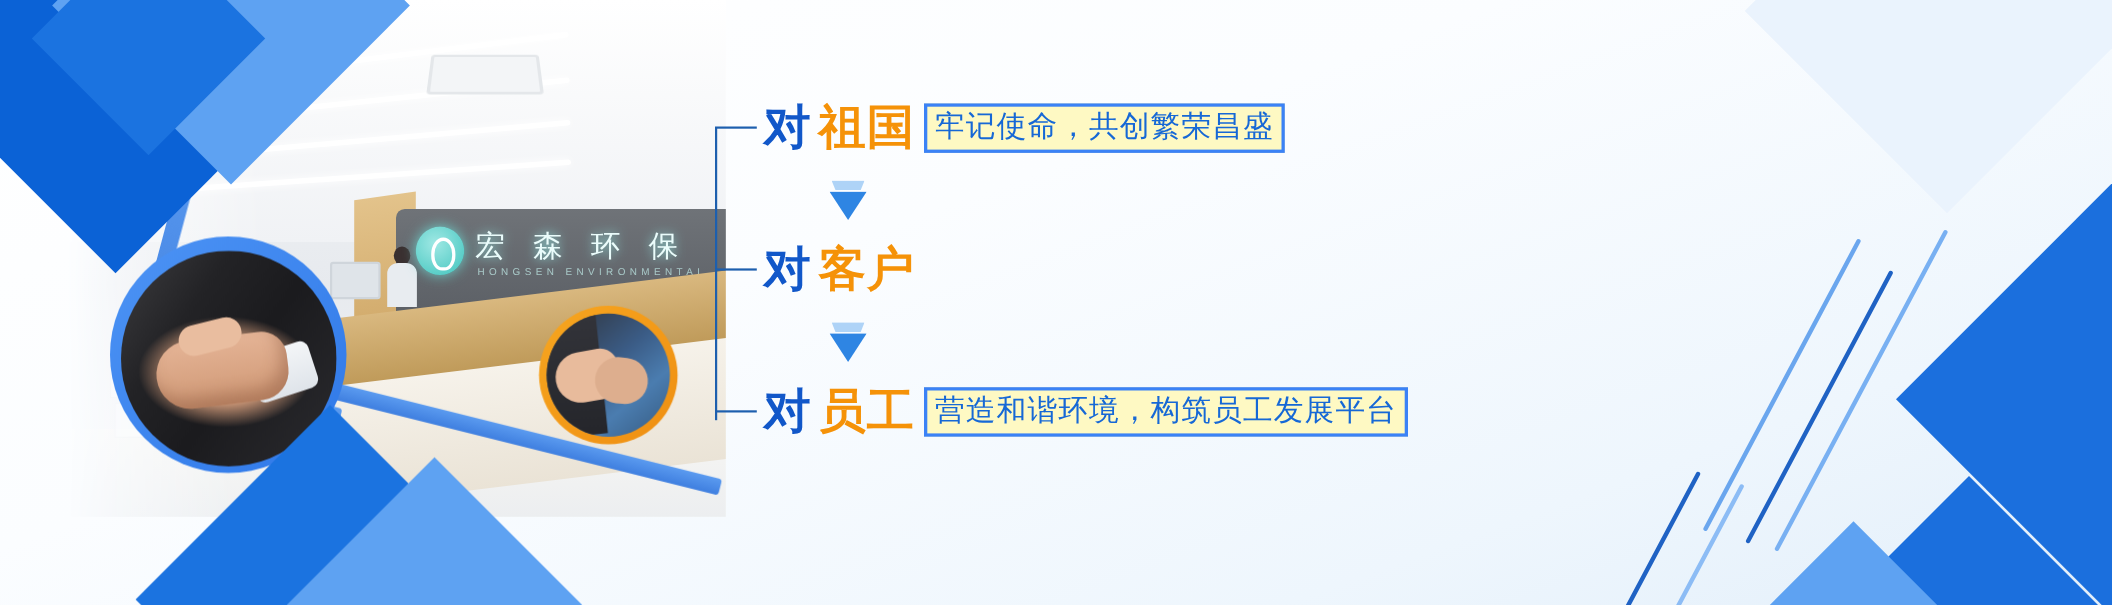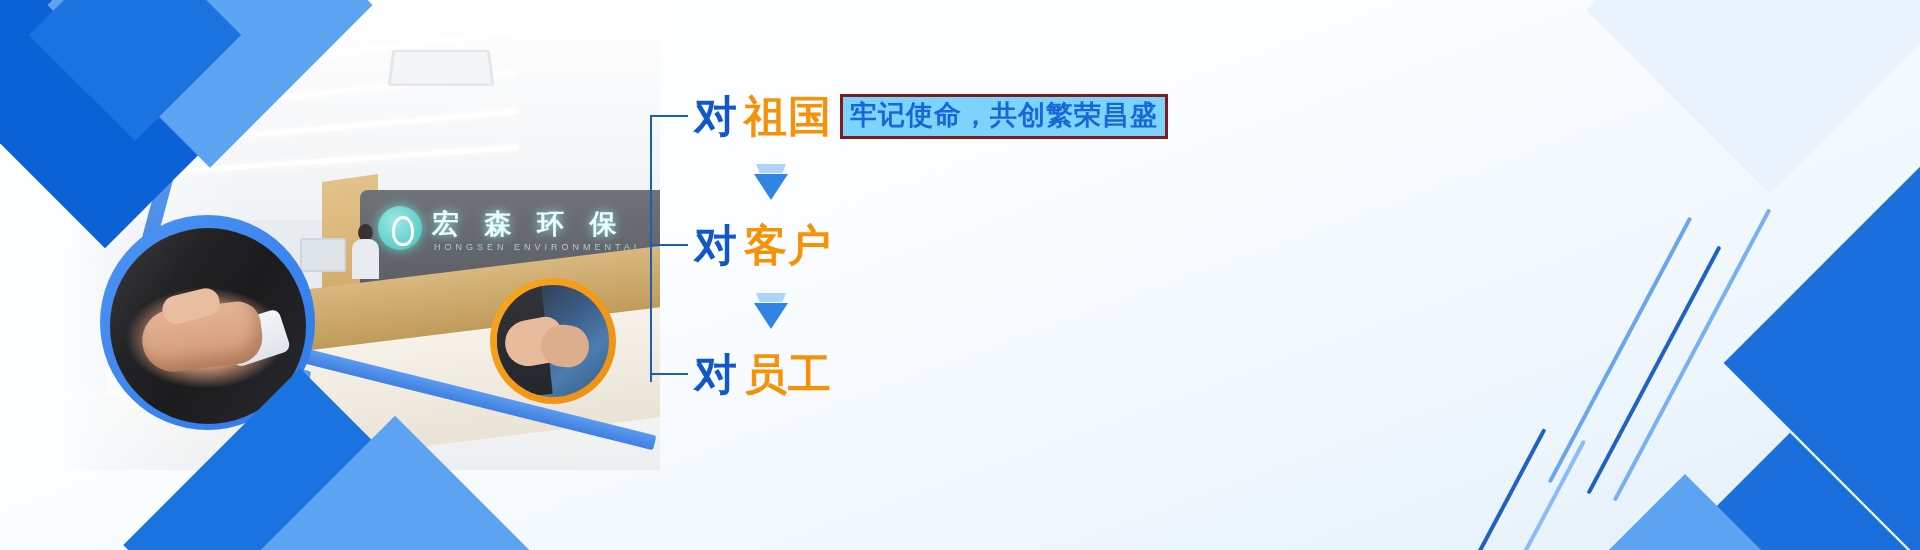--- a/index.html
+++ b/index.html
@@ -75,21 +75,21 @@
     border-radius:50%;
     background:radial-gradient(circle at 40% 35%,#9fe8e4,#3fc4bd);
     box-shadow:0 0 12px rgba(110,230,222,.8);
   }
   .sign-logo:after{
     content:"";position:absolute;left:14px;top:10px;width:16px;height:24px;
     border:3px solid #fff;border-radius:50% 50% 45% 45%;
   }
   .sign-text{
     position:absolute;left:372px;top:206px;
-    color:#eafcfb;font-size:27px;letter-spacing:9px;font-weight:700;
+    color:#eafcfb;font-size:27px;letter-spacing:9px;font-weight:400;
     text-shadow:0 0 10px rgba(150,240,235,.9);
     font-family:"Liberation Sans","DejaVu Sans",sans-serif;
   }
   .sign-sub{
     position:absolute;left:374px;top:242px;
     color:#bfe9e6;font-size:9px;letter-spacing:4px;opacity:.75;
   }
   .staff{
     position:absolute;left:292px;top:224px;width:26px;height:52px;
   }
@@ -239,24 +239,24 @@
   }
   .heading{
     font-size:43px;font-weight:700;line-height:1;
     white-space:nowrap;margin-left:6px;letter-spacing:1px;
     font-family:"Liberation Sans","DejaVu Sans",sans-serif;
   }
   .h-blue{color:#1157c9;}
   .h-orange{color:#f59208;}
   .pill{
     margin-left:8px;
-    border:3px solid #7f1d1d;
-    background:#7dd3fc;
+    border:3px solid #3b82f6;
+    background:#fef9c3;
     color:#1668d6;
-    font-size:27px;font-weight:700;
+    font-size:27px;font-weight:400;
     padding:5px 7px 7px 7px;
     line-height:1;
     white-space:nowrap;
     letter-spacing:1px;
     font-family:"Liberation Sans","DejaVu Sans",sans-serif;
   }
   .arrow{
     position:absolute;left:104px;width:34px;height:34px;
   }
   .arrow.a1{top:92px;}
@@ -368,16 +368,17 @@
 
     <div class="arrow a2">
       <span class="cap"></span>
         <span class="tipv"></span>
     </div>
 
     <div class="row r3">
       <span class="tick"></span>
       <span class="heading h-blue">对</span>
       <span class="heading h-orange">员工</span>
+      <span class="pill">营造和谐环境，构筑员工发展平台</span>
     </div>
   </div>
 
 </div>
 
 </body></html>

